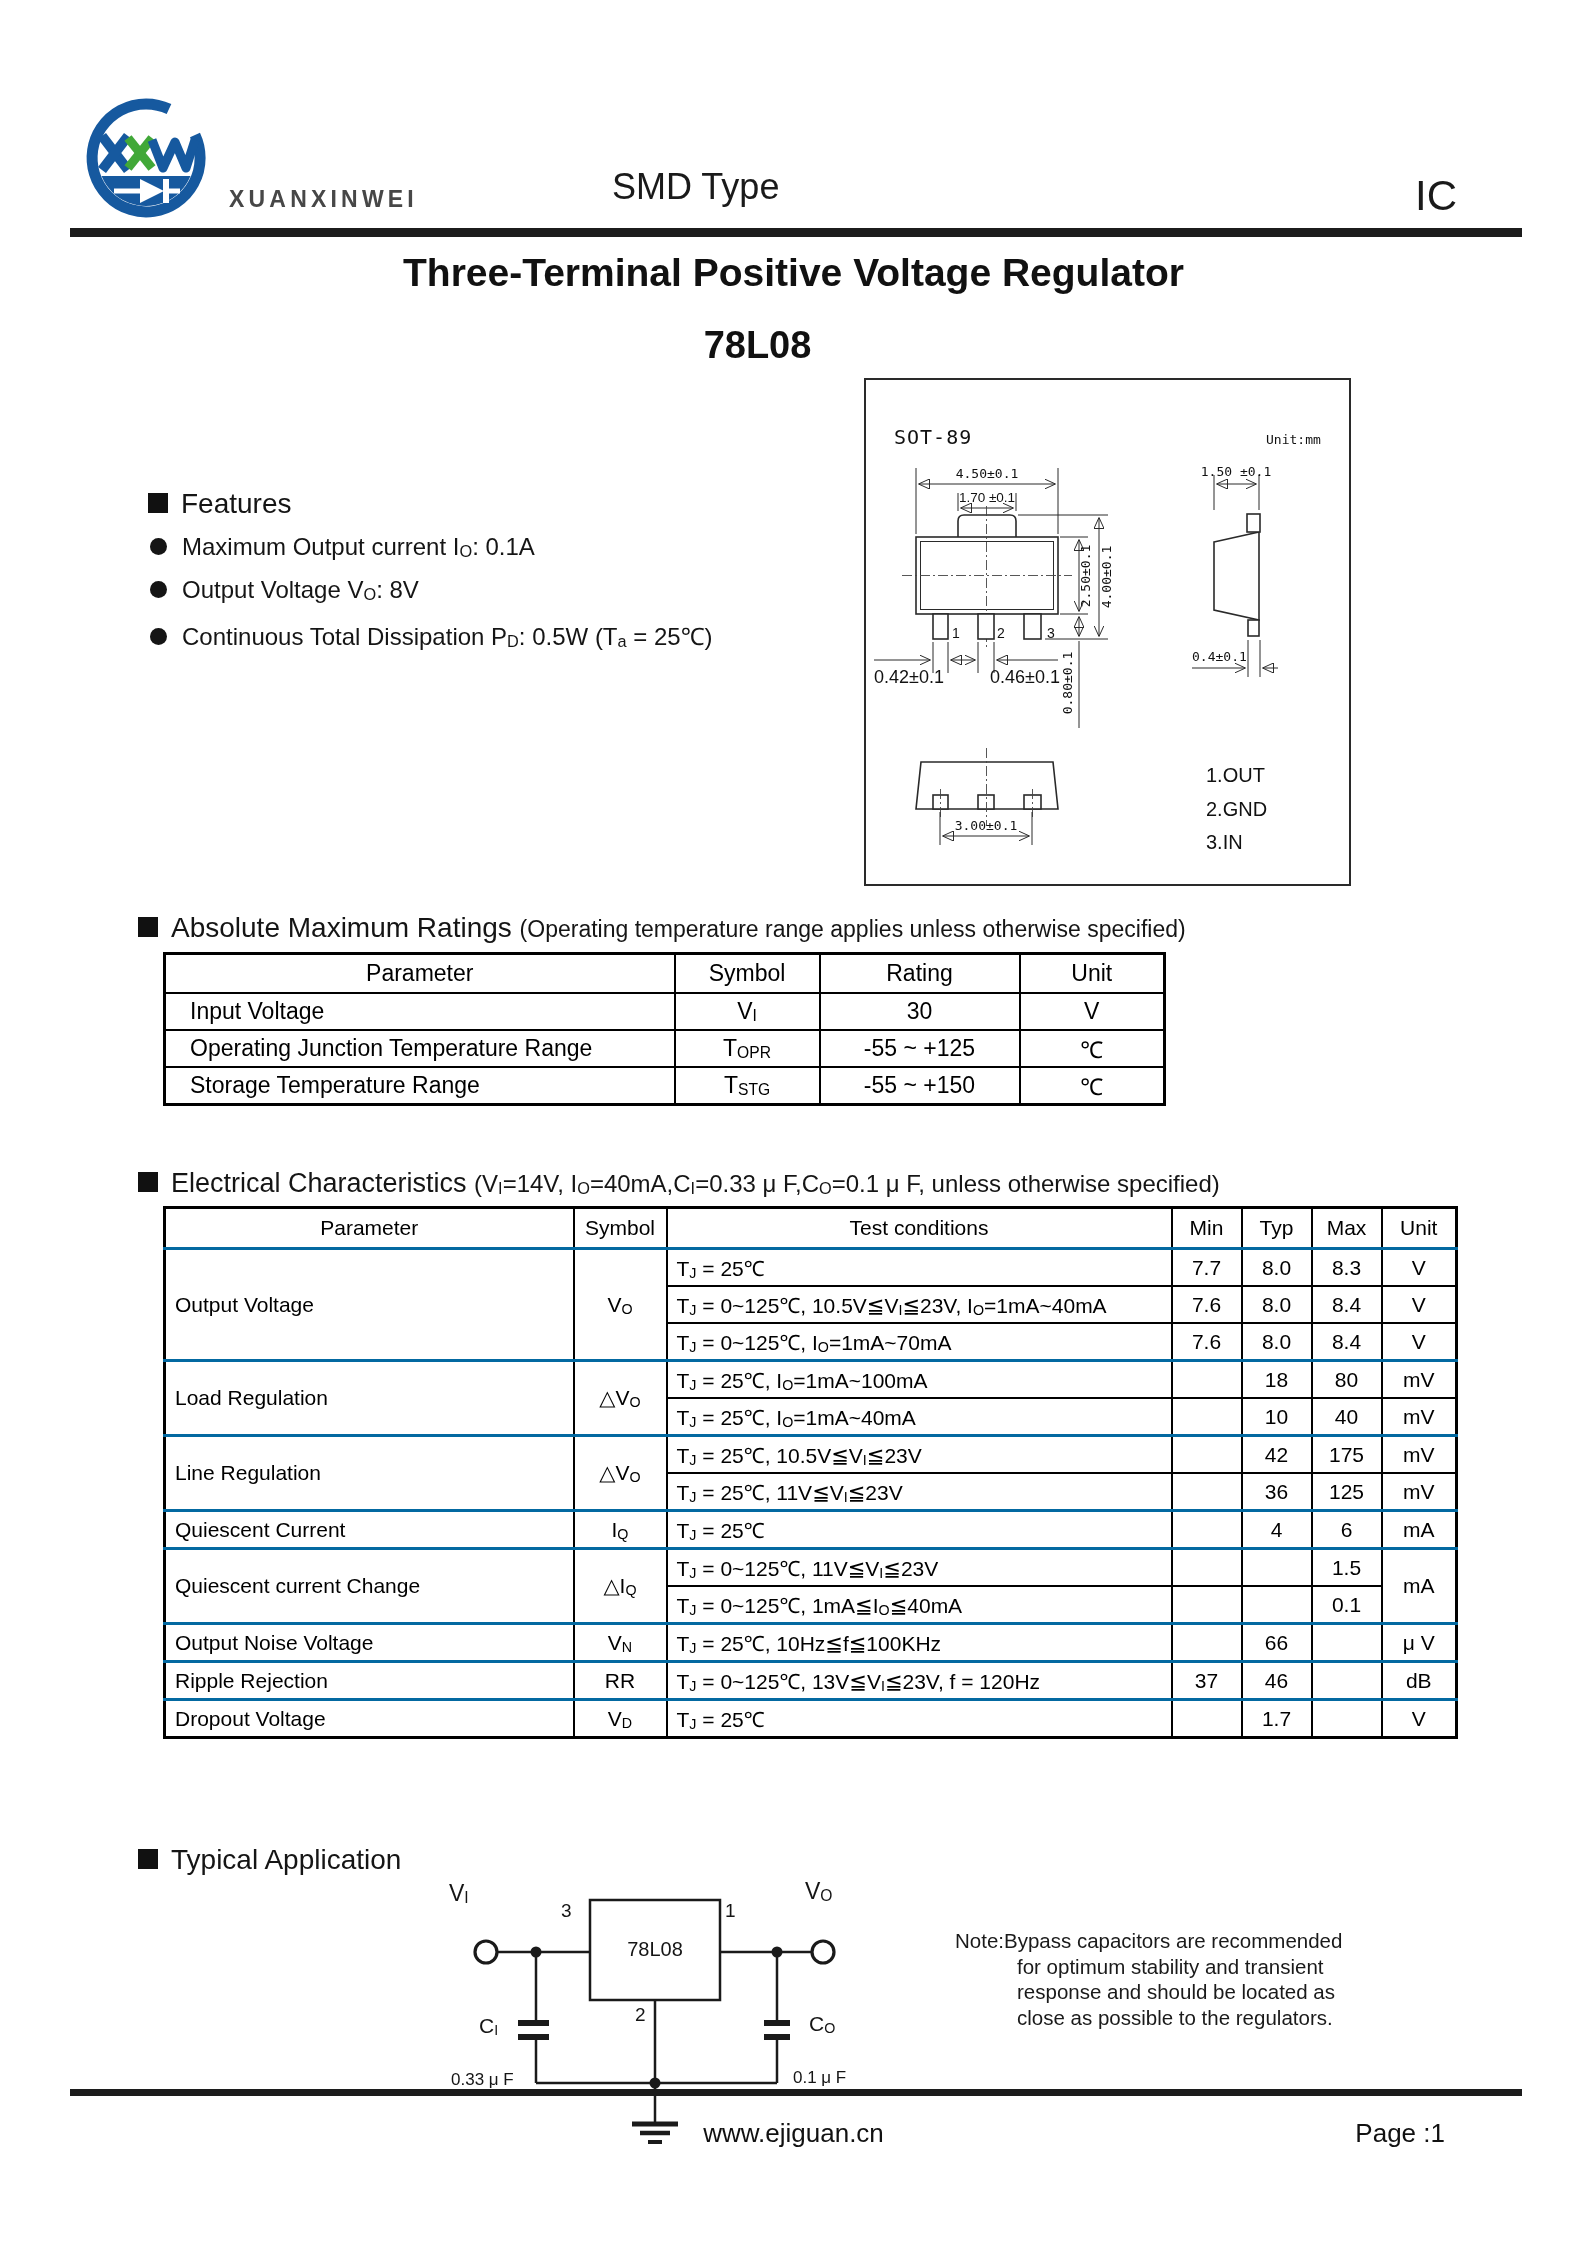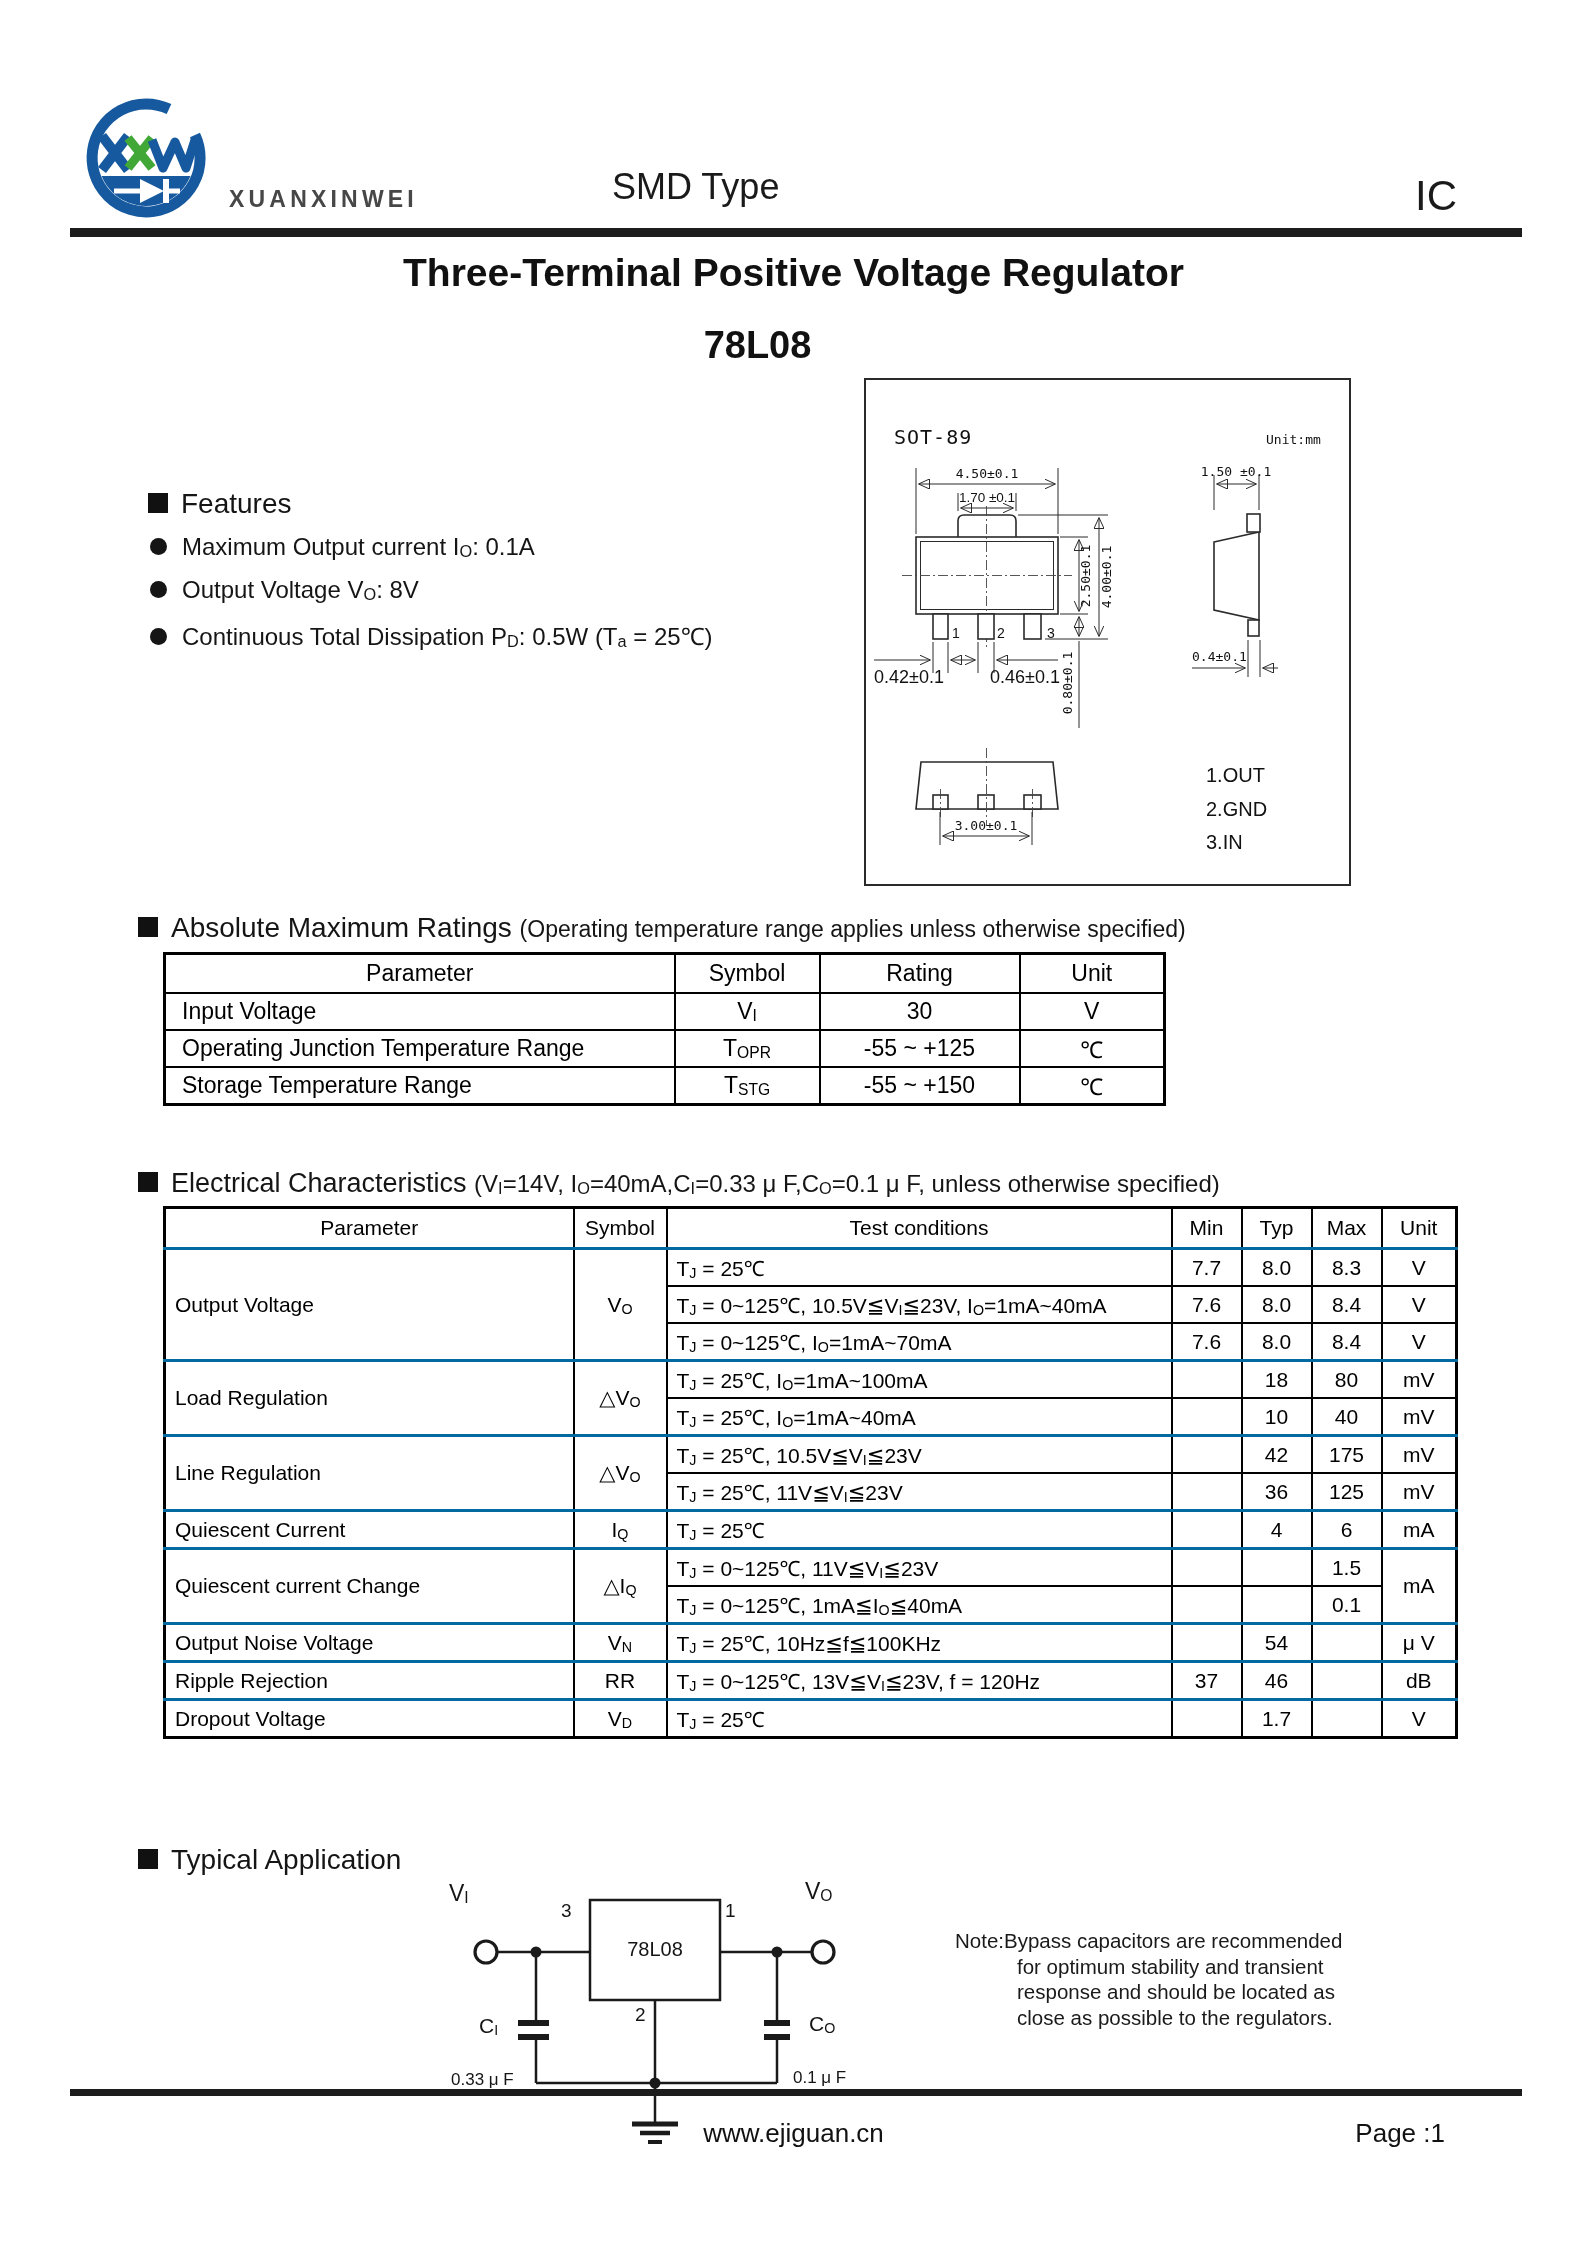--- a/index.html
+++ b/index.html
@@ -45,21 +45,21 @@
   .pkg-svg .po  { font-family:"Liberation Sans", sans-serif; font-size:20px; }
   .pkg-svg .ttl { font-family:"DejaVu Sans Mono", monospace; font-size:20px; letter-spacing:1px; }
   .pkg-svg .unit{ font-family:"DejaVu Sans Mono", monospace; font-size:13px; }
 
   
   table { border-collapse:collapse; table-layout:fixed; color:#000; }
   th, td { border:2px solid #000; padding:0; text-align:center; font-weight:normal; overflow:hidden; white-space:nowrap; }
   .abs-table { left:163px; top:952px; width:1000px; font-size:23px; border:3px solid #000; }
   .abs-table th { height:37px; }
   .abs-table td { height:35px; }
-  .abs-table .l { text-align:left; padding-left:16px; }
+  .abs-table .l { text-align:left; padding-left:24px; }
   .elec-table { left:163px; top:1206px; width:1292px; font-size:21px; border:3px solid #000; }
   .elec-table th { height:38px; }
   .elec-table td { height:35px; }
   .elec-table .l { text-align:left; padding-left:9px; }
   .elec-table tr.grp td { border-top:3px solid #0369a1; }
 
   
   .circ { left:435px; top:1858px; width:440px; height:300px; }
   .circ svg { position:absolute; left:0; top:0; }
   .circ .lbl { position:absolute; font-size:20px; color:#151515; white-space:nowrap; }
@@ -356,21 +356,21 @@
       <td class="l">T<sub>J</sub> = 0~125℃, 1mA≦I<sub>O</sub>≦40mA</td>
       <td></td>
       <td></td>
       <td>0.1</td>
     </tr>
     <tr class="grp">
       <td class="l">Output Noise Voltage</td>
       <td>V<sub>N</sub></td>
       <td class="l">T<sub>J</sub> = 25℃, 10Hz≦f≦100KHz</td>
       <td></td>
-      <td>54</td>
+      <td>66</td>
       <td></td>
       <td>μ V</td>
     </tr>
     <tr class="grp">
       <td class="l">Ripple Rejection</td>
       <td>RR</td>
       <td class="l">T<sub>J</sub> = 0~125℃, 13V≦V<sub>I</sub>≦23V, f = 120Hz</td>
       <td>37</td>
       <td>46</td>
       <td></td>

